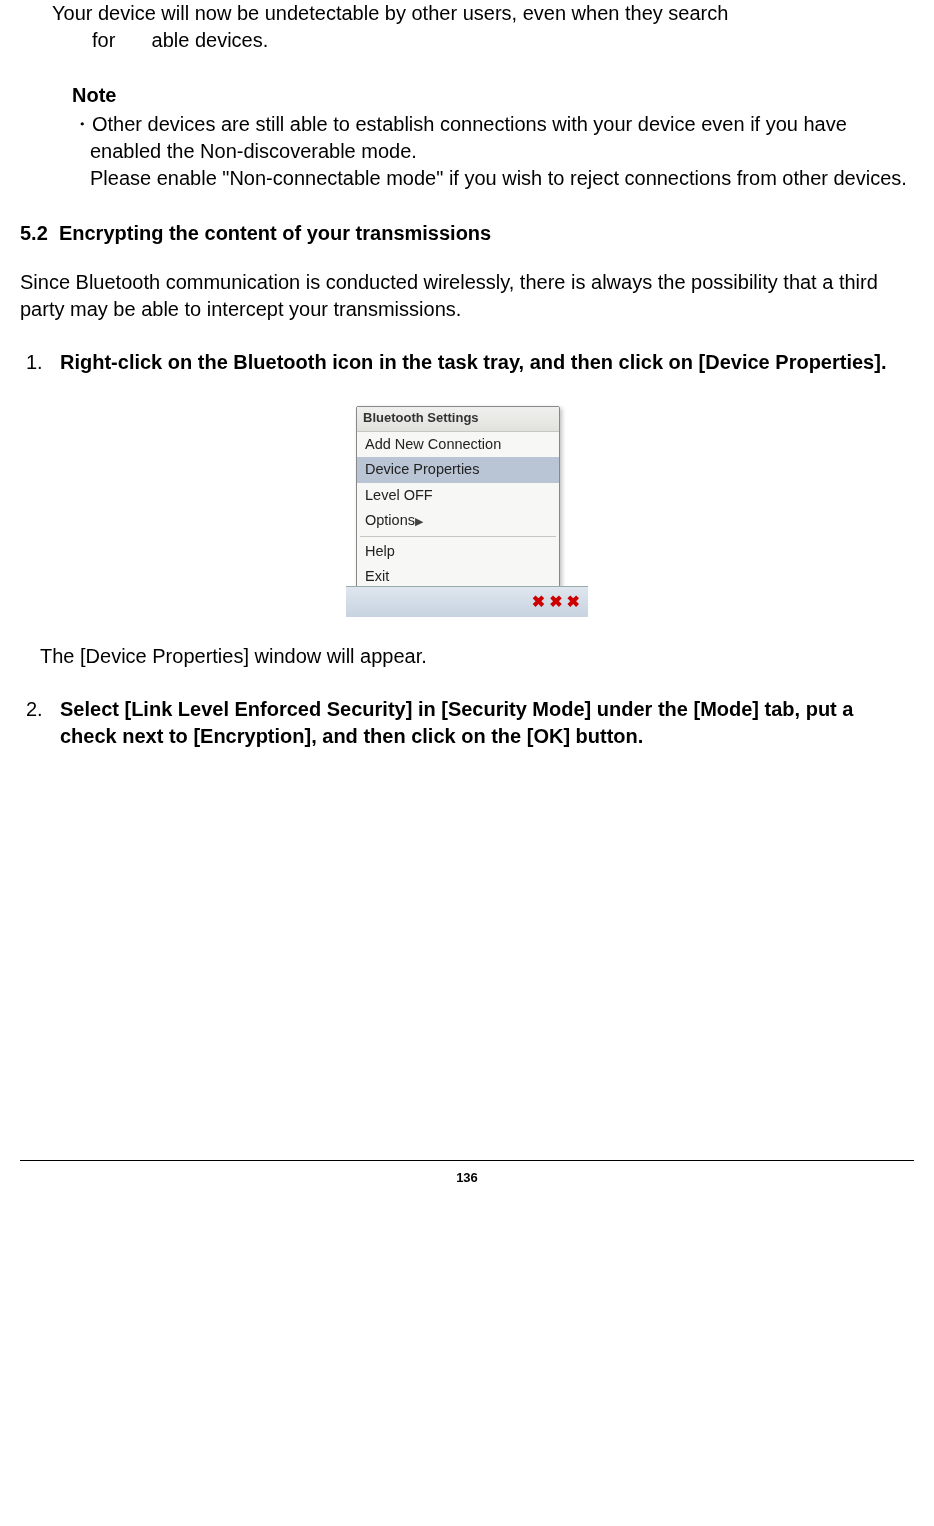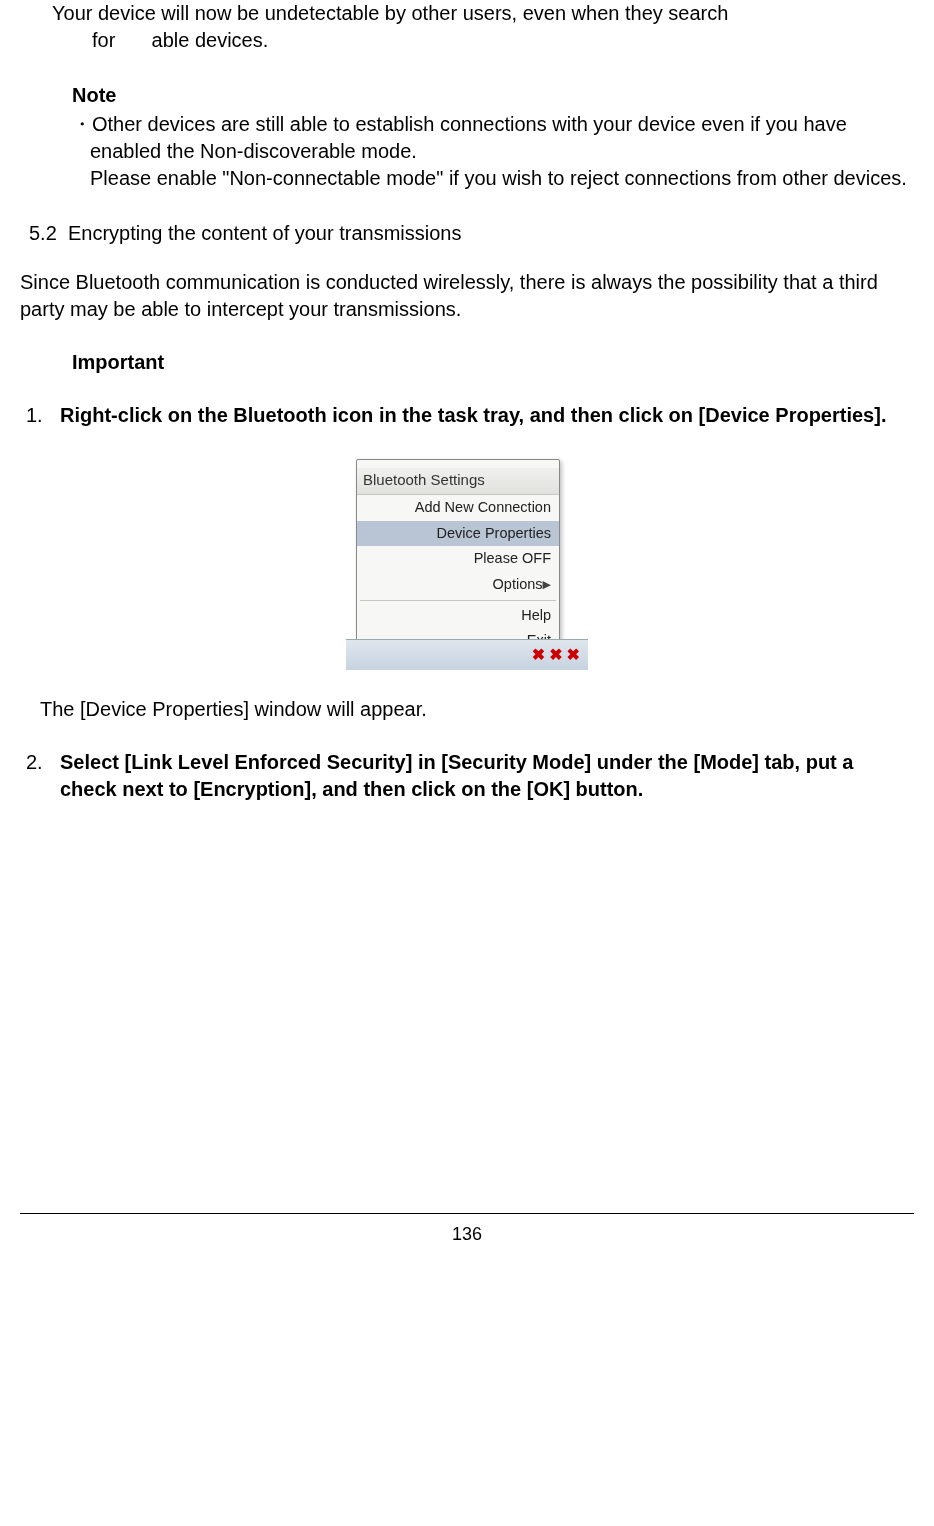--- a/index.html
+++ b/index.html
@@ -31,22 +31,22 @@
       margin: 0 0 2px 0;
     }
     .note-block p {
       margin: 0;
     }
     .bullet-indent {
       padding-left: 18px;
       text-indent: -18px;
     }
     .section-heading {
-      font-weight: normal;
-      margin: 28px 0 0 9px;
+      font-weight: bold;
+      margin: 28px 0 0 0;
     }
     .body-para {
       margin: 22px 0 0 0;
     }
     .important-block {
       margin-top: 26px;
       margin-left: 52px;
     }
     .important-block .imp-heading {
       font-weight: bold;
@@ -107,53 +107,52 @@
       background: #f7f7f5;
       border: 1px solid #888;
       box-shadow: 2px 2px 4px rgba(0,0,0,0.25);
       border-radius: 2px;
       filter: blur(0.3px);
     }
     .menu-title {
       background: linear-gradient(#f0f0ee,#e1e1dd);
       border-bottom: 1px solid #c7c7c2;
       padding: 2px 6px 4px 6px;
-      font-size: 15px;
-      font-weight: normal;
+      font-size: 13px;
+      font-weight: bold;
       color: #333;
-      margin-top: 8px;
     }
     .menu-item {
       padding: 3px 8px 3px 8px;
       font-size: 14.5px;
       color: #222;
       display: flex;
-      justify-content: flex-end;
+      justify-content: flex-start;
       align-items: center;
     }
     .menu-item.selected {
       background: #b9c5d5;
     }
     .menu-sep {
       border-top: 1px solid #c7c7c2;
       margin: 2px 3px;
     }
     .arrow {
       font-size: 11px;
       color: #444;
     }
 
     .page-footer {
       position: relative;
       margin-top: 410px;
       border-top: 1.5px solid #000;
       text-align: center;
       padding: 8px 0 20px 0;
-      font-size: 18px;
-      font-weight: normal;
+      font-size: 13px;
+      font-weight: bold;
     }
   </style>
 </head>
 <body>
 
 <p class="intro-line">
   <span>Your device will now be undetectable by other users, even when they search</span><br>
   <span class="for">for</span>
   <span>able devices.</span>
 </p>
@@ -170,39 +169,38 @@
 
 <p class="section-heading">
   <span>5.2</span>&nbsp;&nbsp;<span>Encrypting the content of your transmissions</span>
 </p>
 
 <p class="body-para">
   <span>Since Bluetooth communication is conducted wirelessly, there is always the possibility that a third party may be able to intercept your transmissions.</span><br>
 </p>
 
 <div class="important-block">
-  <p class="imp-heading">Important</p>
 </div>
 
 <div class="step">
   <div class="num">1.</div>
   <div class="text">Right-click on the Bluetooth icon in the task tray, and then click on [Device Properties].</div>
 </div>
 
 <div class="menu-wrap">
   <div class="menu">
     <div class="menu-title">Bluetooth Settings</div>
     <div class="menu-item">
         <span>Add New Connection</span>
       </div>
     <div class="menu-item selected">
         <span>Device Properties</span>
       </div>
     <div class="menu-item">
-        <span>Please OFF</span>
+        <span>Level OFF</span>
       </div>
     <div class="menu-item">
         <span>Options</span>
         <span class="arrow">▶</span>
       </div>
     <div class="menu-sep"></div>
     <div class="menu-item">
         <span>Help</span>
       </div>
     <div class="menu-item">

